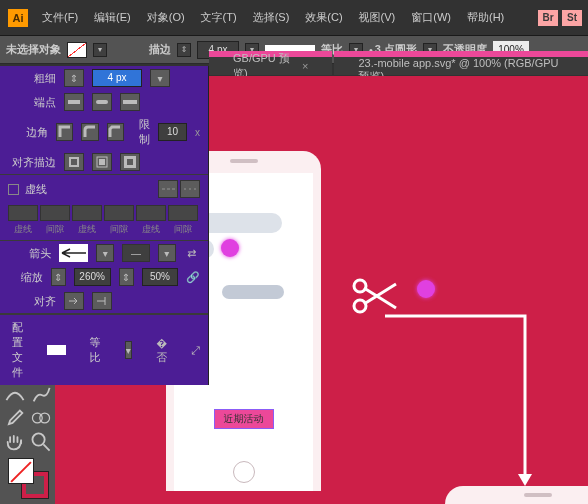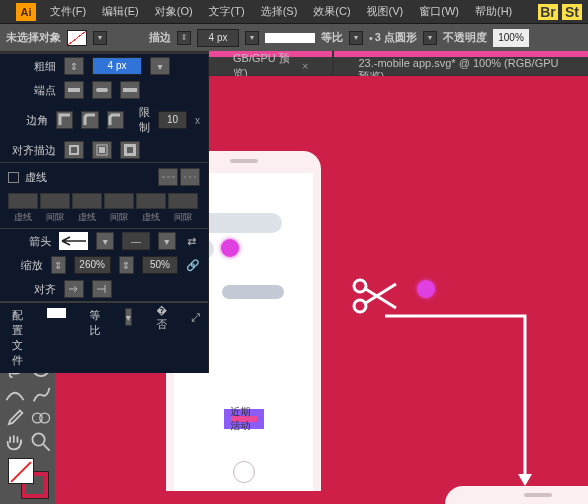--- a/index.html
+++ b/index.html
@@ -1,22 +1,22 @@
 <!DOCTYPE html>
 <html><head>
 <meta charset="utf-8">
 <style>
 *{margin:0;padding:0;box-sizing:border-box;font-family:"Microsoft YaHei",sans-serif;}
 body{width:588px;height:504px;background:#323232;overflow:hidden;position:relative;}
 
-.menubar{height:24px;background:#323232;display:flex;align-items:center;padding-left:16px;font-size:11px;color:#ccc;border-bottom:1px solid #1a1a1a;}
+.menubar{height:36px;background:#323232;display:flex;align-items:center;padding-left:8px;font-size:11px;color:#ccc;border-bottom:1px solid #1a1a1a;}
 .ai-logo{width:20px;height:18px;background:#ff9a00;color:#4a2c00;font-weight:bold;font-size:11px;display:flex;align-items:center;justify-content:center;margin-right:6px;}
 .menu-item{padding:2px 8px;cursor:pointer;}
 .menu-right{margin-left:auto;display:flex;gap:4px;padding-right:6px;}
-.app-icon{width:20px;height:16px;background:#fde047;display:flex;align-items:center;justify-content:center;font-size:14px;color:#3a3a3a;font-weight:bold;}
+.app-icon{width:20px;height:16px;background:#fca5a5;display:flex;align-items:center;justify-content:center;font-size:10px;color:#3a3a3a;font-weight:bold;}
 
 .ctrlbar{height:28px;background:#535353;display:flex;align-items:center;padding:0 6px;font-size:11px;color:#ccc;gap:6px;border-bottom:1px solid #2a2a2a;}
 .ctrl-label{color:#ccc;font-weight:bold;}
 .ctrl-swatch{width:20px;height:16px;background:linear-gradient(to bottom right,#fff 0,#fff 48%,#f33 48%,#f33 52%,#fff 52%);border:1px solid #222;}
 .ctrl-dd{width:14px;height:14px;background:#3f3f3f;display:flex;align-items:center;justify-content:center;color:#bbb;font-size:8px;border:1px solid #222;}
 .ctrl-num{width:42px;height:18px;background:#3f3f3f;border:1px solid #222;color:#ddd;font-size:10px;text-align:center;line-height:16px;}
 .ctrl-stroke{width:50px;height:10px;background:#fff;}
 .ctrl-seg{display:flex;align-items:center;gap:2px;}
 .ctrl-opacity{background:#ededed;color:#222;width:36px;height:18px;text-align:center;line-height:18px;font-size:10px;}
 
@@ -26,52 +26,52 @@
 .tab-x{color:#999;font-size:11px;}
 
 .canvas{position:absolute;left:55px;top:76px;right:0;bottom:0;background:#cd1f48;}
 .phone{position:absolute;left:111px;top:75px;width:155px;height:340px;background:#fbeff1;border-radius:18px 18px 0 0;}
 .phone-screen{position:absolute;left:8px;top:22px;right:8px;bottom:0;background:#fff;}
 .speaker{position:absolute;left:50%;top:8px;transform:translateX(-50%);width:28px;height:4px;background:#d0bfc3;border-radius:3px;}
 .chat1{position:absolute;left:8px;top:40px;width:100px;height:20px;background:#dde2e9;border-radius:10px;}
 .chat2{position:absolute;left:8px;top:66px;width:32px;height:20px;background:#dde2e9;border-radius:10px;}
 .chat3{position:absolute;left:48px;top:112px;width:62px;height:14px;background:#c3cad6;border-radius:8px;}
 .pink-dot{position:absolute;left:47px;top:66px;width:18px;height:18px;background:#e040e0;border-radius:50%;box-shadow:0 0 4px #e040e0;}
-.btn-main{position:absolute;left:50%;bottom:62px;transform:translateX(-50%);width:40px;height:20px;background:#ec4899;border:7px solid #8b5cf6;color:#333;font-size:10px;display:flex;align-items:center;justify-content:center;}
+.btn-main{position:absolute;left:50%;bottom:62px;transform:translateX(-50%);width:60px;height:20px;background:#ec4899;border:1px solid #8b5cf6;color:#333;font-size:10px;display:flex;align-items:center;justify-content:center;}
 .tabbar{position:absolute;bottom:36px;left:0;right:0;height:22px;display:flex;border-top:1px solid #ddd;}
 .tabbar-item{flex:1;display:flex;align-items:center;justify-content:center;font-size:10px;color:#666;}
 .tabbar-item.bold{color:#222;font-weight:bold;}
 .homebar{position:absolute;bottom:8px;left:0;right:0;display:flex;justify-content:center;}
 .home-circle{width:22px;height:22px;border:1px solid #c9b9bd;border-radius:50%;}
 
 .phone2{position:absolute;left:390px;top:410px;width:185px;height:60px;background:#fbeff1;border-radius:18px 18px 0 0;}
 .phone2-speaker{position:absolute;left:50%;top:7px;transform:translateX(-50%);width:28px;height:4px;background:#d0bfc3;border-radius:3px;}
 
 .scissors{position:absolute;left:295px;top:200px;color:#fff;}
 .arrow-path{position:absolute;left:325px;top:238px;}
 .magenta-dot{position:absolute;left:362px;top:204px;width:18px;height:18px;background:#e040e0;border-radius:50%;box-shadow:0 0 4px #e040e0;}
 
-.sidepanel{position:absolute;left:0;top:54px;width:209px;background:#0f172a;border-right:1px solid #222;z-index:5;font-size:11px;color:#ccc;}
+.sidepanel{position:absolute;left:0;top:66px;width:209px;background:#4c1d95;border-right:1px solid #222;z-index:5;font-size:11px;color:#ccc;}
 .sprow{display:flex;align-items:center;padding:3px 8px;gap:8px;min-height:24px;}
 .sp-label{width:48px;text-align:right;color:#ccc;}
 .sp-input{width:50px;height:18px;background:#3f3f3f;border:1px solid #222;color:#ddd;text-align:center;font-size:10px;line-height:16px;}
 .sp-input.sel{background:#3074d8;color:#fff;}
 .ic{width:20px;height:18px;background:#5c5c5c;border:1px solid #333;display:flex;align-items:center;justify-content:center;font-size:10px;color:#bbb;}
 .ic svg{width:14px;height:14px;}
 .dash-row{border-top:1px solid #3a3a3a;padding:5px 8px;display:flex;align-items:center;gap:6px;}
 .dash-chk{width:11px;height:11px;border:1px solid #888;}
 .dash-slots{display:flex;gap:2px;margin-left:auto;}
 .dash-nums{display:flex;gap:2px;padding:2px 8px;}
 .dash-num{width:30px;height:16px;background:#464646;border:1px solid #333;}
 .dash-labels{display:flex;gap:2px;padding:0 8px 4px;font-size:9px;color:#888;}
 .dash-lbl{width:30px;text-align:center;}
 .arrow-row{border-top:1px solid #3a3a3a;align-items:center;}
 .arrow-ic{width:32px;height:18px;background:#fff;display:flex;align-items:center;justify-content:center;}
 .link-ic{width:18px;height:18px;display:flex;align-items:center;justify-content:center;color:#bbb;margin-left:auto;}
-.profile-row{border-top:1px solid #3a3a3a;padding:5px 8px;display:flex;align-items:flex-start;gap:24px;}
+.profile-row{border-top:1px solid #3a3a3a;padding:5px 8px;display:flex;align-items:center;gap:24px;}
 .profile-line{width:60px;height:10px;background:#fff;}
 
 .icon-col{position:absolute;left:0;top:330px;width:55px;background:#535353;z-index:4;padding:4px 0;}
 .icon-row{display:flex;justify-content:center;gap:4px;padding:2px 0;}
 .tool-ic{width:22px;height:20px;display:flex;align-items:center;justify-content:center;color:#c8c8c8;}
 .fill-stroke{position:relative;width:40px;height:40px;margin:4px auto;}
 .fs-fill{position:absolute;left:0;top:0;width:26px;height:26px;background:#fff;border:1px solid #222;}
 .fs-fill::after{content:"";position:absolute;left:-2px;bottom:-2px;right:-2px;height:0;border-bottom:2px solid #e22;transform:rotate(-45deg);transform-origin:center;top:50%;}
 .fs-stroke{position:absolute;right:0;bottom:0;width:26px;height:26px;background:#535353;border:4px solid #cd1f48;box-shadow:0 0 0 1px #222;}
 </style>

